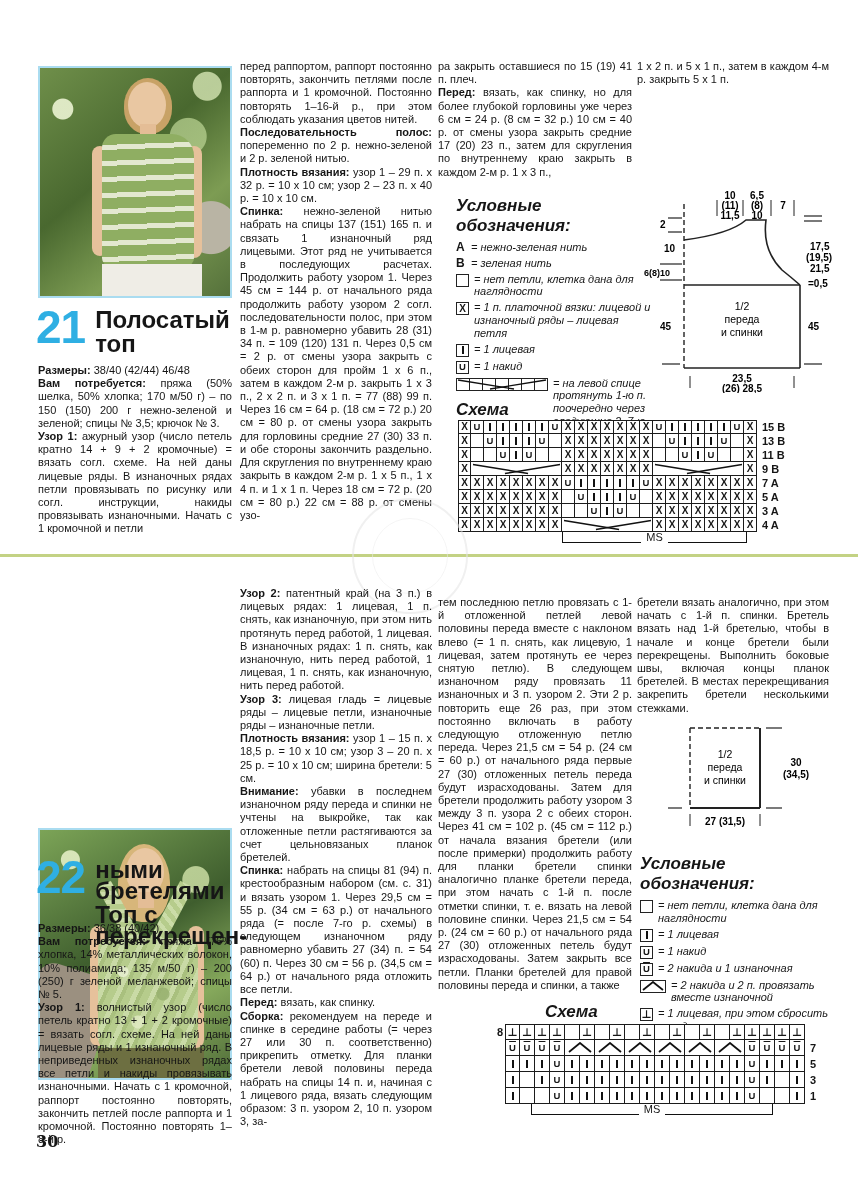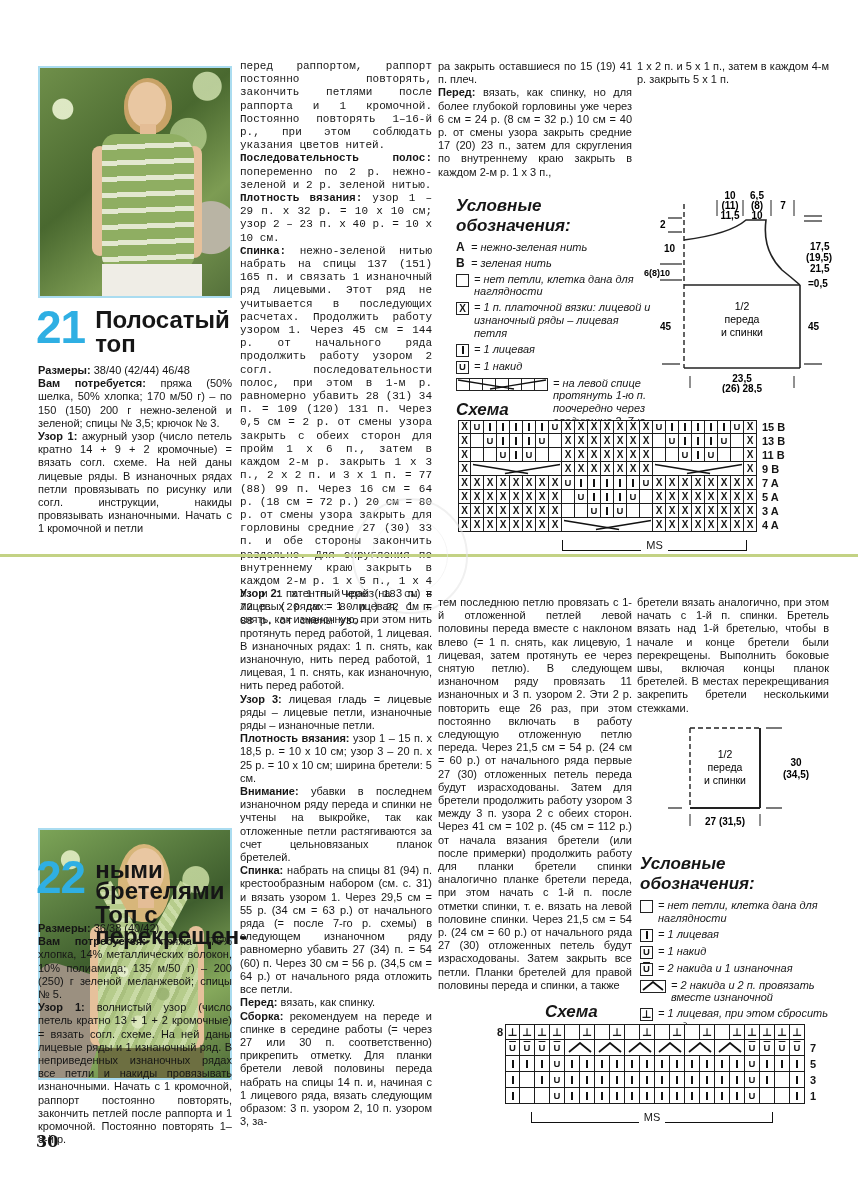--- a/index.html
+++ b/index.html
@@ -68,21 +68,21 @@
          display:flex;align-items:center;justify-content:center;background:#fff;position:relative;}
   .crow:first-of-type .ccell{border-top:1px solid #1b1b1b;}
   .cfirst{border-left:1px solid #1b1b1b;}
   .gx{font:bold 10px/1 "Liberation Sans",sans-serif;}
   .gu{font:bold 9.5px/1 "Liberation Sans",sans-serif;}
   .govl{text-decoration:overline;}
   .gt{font:bold 11px/1 "DejaVu Sans",sans-serif;}
   .gbar{width:2px;height:8px;background:#111;display:block;}
   .lslot{width:13px;font:bold 11px/1 "Liberation Sans",sans-serif;display:flex;align-items:center;justify-content:flex-end;padding-right:2px;box-sizing:border-box;}
   .rlabel{width:36px;font:bold 11px/1 "Liberation Sans",sans-serif;display:flex;align-items:center;padding-left:5px;white-space:nowrap;}
-  .msbar{height:11px;display:flex;align-items:flex-end;border-left:1px solid #111;border-right:1px solid #111;margin-top:8px;}
+  .msbar{height:11px;display:flex;align-items:flex-end;border-left:1px solid #111;border-right:1px solid #111;}
   .msline{flex:1;border-bottom:1px solid #111;}
   .mstext{padding:0 5px;font:11px/1 "Liberation Sans",sans-serif;}
 
   .divider{background:#c3d284;}
   .watermark{border:2px solid #e4e4e4;border-radius:50%;opacity:.55;}
   .watermark::after{content:"";position:absolute;inset:18px;border:1px solid #ececec;border-radius:50%;}
   .pagenum{font-family:"DejaVu Serif",serif;font-weight:bold;font-size:16px;}
 
   svg text{font-family:"Liberation Sans",sans-serif;}
   .sv-num{font-size:10px;font-weight:bold;}
@@ -111,21 +111,21 @@
       <div class="pattitle">Полосатый</div>
       <div class="pattitle">топ</div>
     </div>
   </div>
 
   <div class="abs paras" style="left:38px;top:364px;width:194px;">
       <p><b>Размеры: </b>38/40 (42/44) 46/48</p>
       <p><b>Вам потребуется: </b>пряжа (50% шелка, 50% хлопка; 170 м/50 г) – по 150 (150) 200 г нежно-зеленой и зеленой; спицы № 3,5; крючок № 3.</p>
       <p><b>Узор 1: </b>ажурный узор (число петель кратно 14 + 9 + 2 кромочные) = вязать согл. схеме. На ней даны лицевые ряды. В изнаночных рядах петли провязывать по рисунку или согл. инструкции, накиды провязывать изнаночными. Начать с 1 кромочной и петли</p>
     </div>
-  <div class="abs paras" style="left:240px;top:60px;width:192px;font-family:Liberation Mono, monospace;">
+  <div class="abs paras" style="left:240px;top:60px;width:192px;">
       <p>перед раппортом, раппорт постоянно повторять, закончить петлями после раппорта и 1 кромочной. Постоянно повторять 1–16-й р., при этом соблюдать указания цветов нитей.</p>
       <p><b>Последовательность полос: </b>попеременно по 2 р. нежно-зеленой и 2 р. зеленой нитью.</p>
       <p><b>Плотность вязания: </b>узор 1 – 29 п. х 32 р. = 10 х 10 см; узор 2 – 23 п. х 40 р. = 10 х 10 см.</p>
       <p><b>Спинка: </b>нежно-зеленой нитью набрать на спицы 137 (151) 165 п. и связать 1 изнаночный ряд лицевыми. Этот ряд не учитывается в последующих расчетах. Продолжить работу узором 1. Через 45 см = 144 р. от начального ряда продолжить работу узором 2 согл. последовательности полос, при этом в 1-м р. равномерно убавить 28 (31) 34 п. = 109 (120) 131 п. Через 0,5 см = 2 р. от смены узора закрыть с обеих сторон для пройм 1 х 6 п., затем в каждом 2-м р. закрыть 1 х 3 п., 2 х 2 п. и 3 х 1 п. = 77 (88) 99 п. Через 16 см = 64 р. (18 см = 72 р.) 20 см = 80 р. от смены узора закрыть для горловины средние 27 (30) 33 п. и обе стороны закончить раздельно. Для скругления по внутреннему краю закрыть в каждом 2-м р. 1 х 5 п., 1 х 4 п. и 1 х 1 п. Через 18 см = 72 р. (20 см = 80 р.) 22 см = 88 р. от смены узо-</p>
     </div>
   <div class="abs paras" style="left:438px;top:60px;width:194px;">
       <p>ра закрыть оставшиеся по 15 (19) 41 п. плеч.</p>
       <p><b>Перед: </b>вязать, как спинку, но для более глубокой горловины уже через 6 см = 24 р. (8 см = 32 р.) 10 см = 40 р. от смены узора закрыть средние 17 (20) 23 п., затем для скругления по внутреннему краю закрыть в каждом 2-м р. 1 х 3 п.,</p>
     </div>
   <div class="abs paras" style="left:637px;top:60px;width:192px;">

